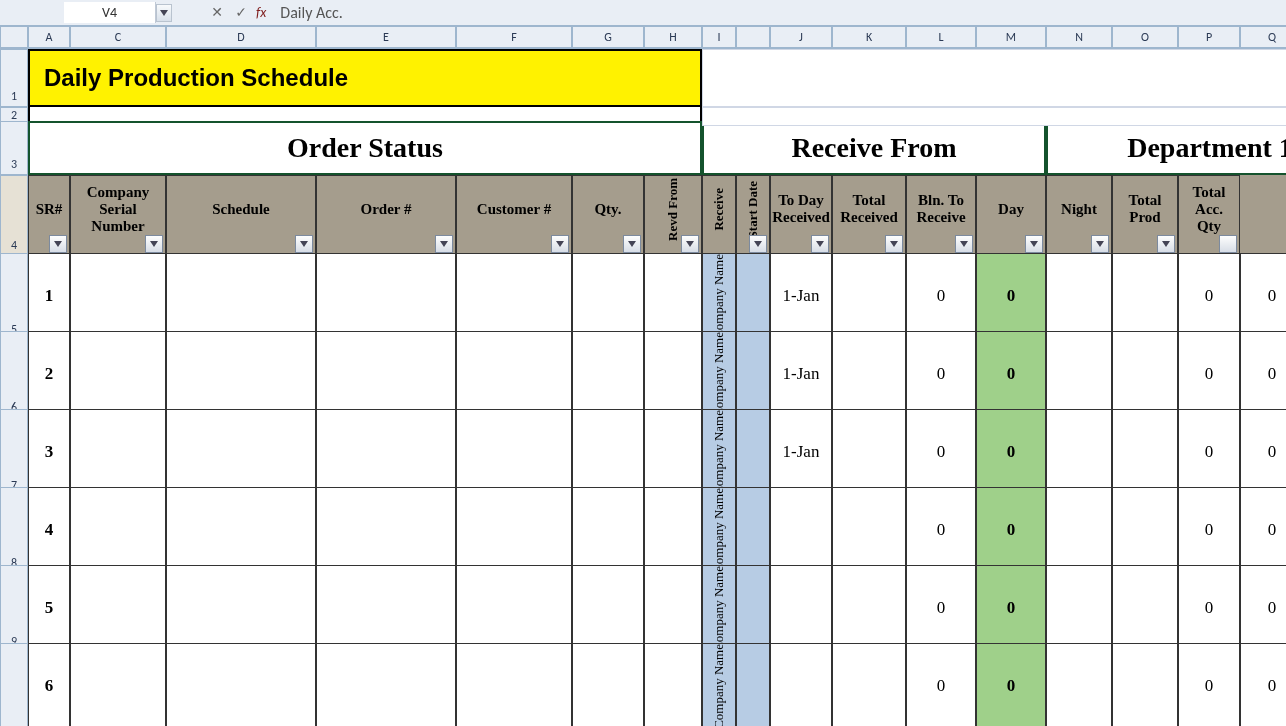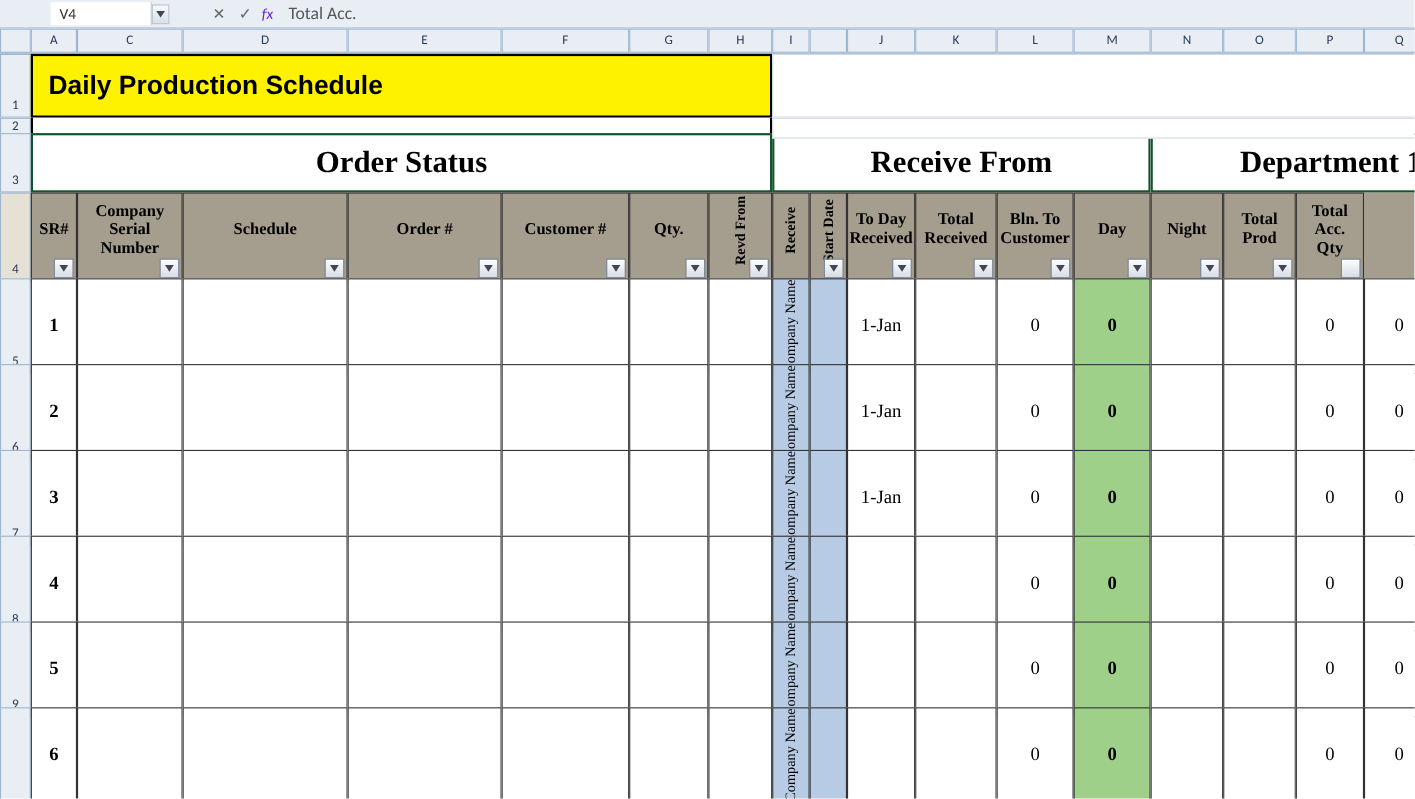--- a/index.html
+++ b/index.html
@@ -20,33 +20,34 @@
     align-items: center;
     background: #e9eef5;
     font-size: 14px;
     color: #333;
   }
   .name-box {
     width: 92px;
     padding: 2px 8px;
     border-right: 1px solid #c0c9d6;
     background: #fff;
-    margin-left: 46px;
+    margin-left: 64px;
+    text-align: center;
   }
   .name-box-dd {
     width: 16px; height: 18px;
     display: flex; align-items: center; justify-content: center;
     border: 1px solid #b9c3cf;
     background: linear-gradient(#f8fafc,#d8e0ea);
     margin-right: 8px;
     cursor: pointer;
   }
   .fx-group { display:flex; align-items:center; gap:6px; margin-left: 28px;}
   .fx-btn { width:18px;height:18px; display:flex;align-items:center;justify-content:center; color:#666; }
-  .fx-label { font-style: italic; color:#6d28d9; margin-right: 6px;}
+  .fx-label { font-style: italic; color:#7f1d1d; margin-right: 6px;}
   .formula-input {
     flex: 1;
     padding: 2px 8px;
     color:#555;
     font-size: 16px;
   }
 
   
   .col-headers, .sheet-row {
     display: grid;
@@ -194,21 +195,21 @@
 <div class="formula-bar">
   <div class="name-box">V4</div>
   <div class="name-box-dd">
       <div class="tri"></div>
     </div>
   <div class="fx-group">
     <span class="fx-btn">✕</span>
     <span class="fx-btn">✓</span>
     <span class="fx-label">fx</span>
   </div>
-  <div class="formula-input">Total Acc.</div>
+  <div class="formula-input">Daily Acc.</div>
 </div>
 
 <div class="col-headers">
   <div class="ch"></div>
   <div class="ch">A</div>
   <div class="ch">C</div>
   <div class="ch">D</div>
   <div class="ch">E</div>
   <div class="ch">F</div>
   <div class="ch">G</div>
@@ -308,21 +309,21 @@
           <div class="tri"></div>
         </span>
       </div>
     <div class="lbl">
         <span>Total Received</span>
         <span class="filter-dd">
           <div class="tri"></div>
         </span>
       </div>
     <div class="lbl">
-        <span>Bln. To Customer</span>
+        <span>Bln. To Receive</span>
         <span class="filter-dd">
           <div class="tri"></div>
         </span>
       </div>
     <div class="lbl">
         <span>Day</span>
         <span class="filter-dd">
           <div class="tri"></div>
         </span>
       </div>

